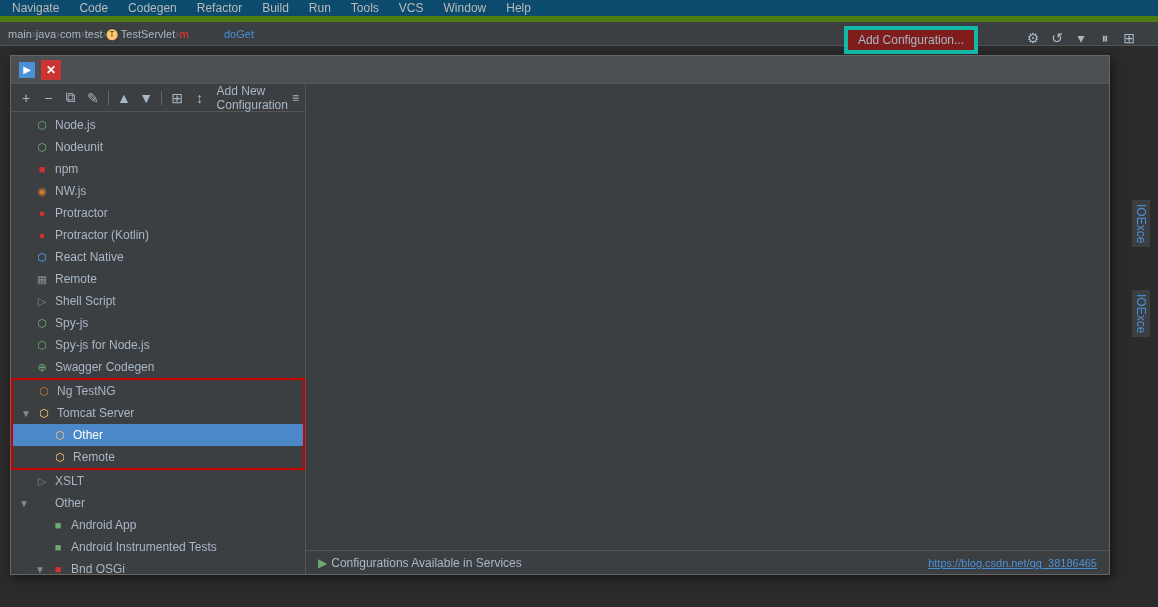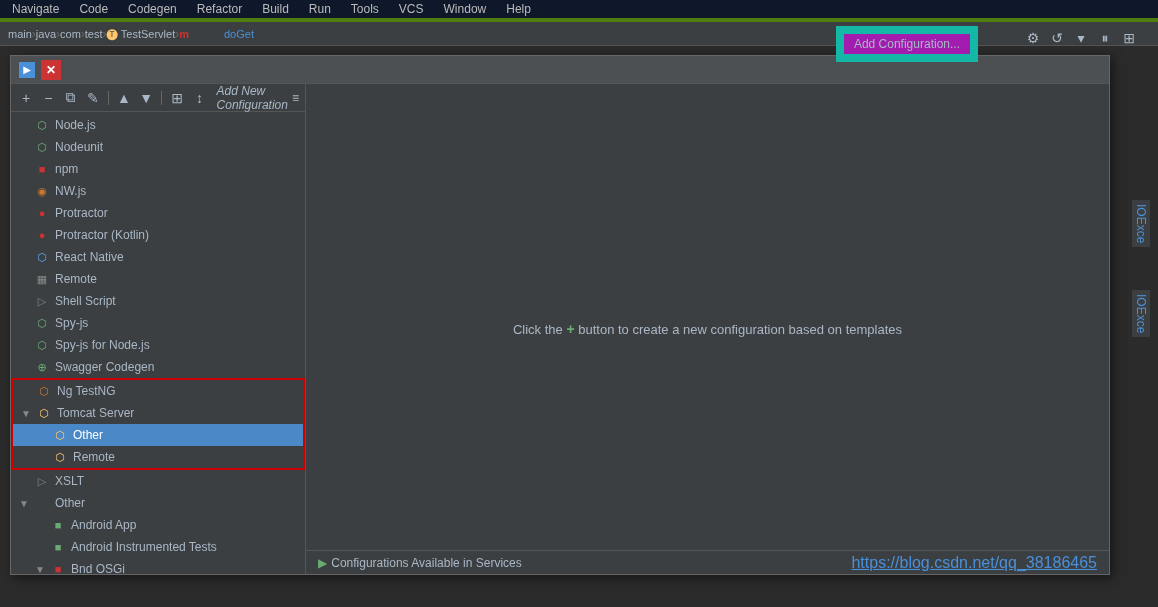--- a/index.html
+++ b/index.html
@@ -9,27 +9,27 @@
       background: #2b2b2b;
       font-family: 'Segoe UI', Arial, sans-serif;
       font-size: 12px;
       color: #a9b7c6;
       overflow: hidden;
       position: relative;
     }
 
     
     .menu-bar {
-      background: #0f172a;
+      background: #0c4a6e;
       height: 22px;
       display: flex;
       align-items: center;
       padding: 0 8px;
       gap: 12px;
-      border-bottom: 4px solid #4d7c0f;
+      border-bottom: 6px solid #4d7c0f;
     }
     .menu-item {
       color: #bbbbbb;
       font-size: 12px;
       cursor: pointer;
       padding: 2px 4px;
     }
 
     
     .breadcrumb-bar {
@@ -45,22 +45,22 @@
       color: #a9b7c6;
       font-size: 11px;
     }
     .breadcrumb-separator { color: #666; }
 
     
     .add-config-btn {
       position: absolute;
       top: 26px;
       right: 180px;
-      background: #a21caf;
-      border: 8px solid #14b8a6;
+      background: #7f1d1d;
+      border: 4px solid #14b8a6;
       color: #a9b7c6;
       padding: 3px 10px;
       font-size: 12px;
       cursor: pointer;
       z-index: 10;
     }
 
     
     .toolbar-icons {
       position: absolute;
@@ -171,21 +171,20 @@
       width: 1px;
       height: 14px;
       background: #666;
       margin: 0 2px;
     }
     .add-new-label {
       color: #a9b7c6;
       font-size: 12px;
       flex: 1;
       padding-left: 4px;
-      font-style: italic;
     }
     .sort-icon {
       color: #a9b7c6;
       font-size: 12px;
       cursor: pointer;
     }
 
     
     .tree-list {
       flex: 1;
@@ -482,28 +481,23 @@
         <div class="tree-item indented">
           <span class="tree-expander">▼</span>
           <span class="item-icon icon-red">■</span>
           <span>Bnd OSGi</span>
         </div>
 
       </div>
     </div>
 
     <div class="right-panel">
-      <div class="hint-text">
-        <span>Click the</span>
-        <span class="hint-plus">+</span>
-        <span>button to create a new configuration based on templates</span>
-      </div>
 
       <div style="position:absolute; bottom:0; left:0; right:0; height:24px; background:#3c3f41; border-top:1px solid #555; display:flex; align-items:center; padding:0 12px; justify-content:space-between;">
         <div style="display:flex;align-items:center;gap:4px;">
           <span style="color:#6aab73;">▶</span>
           <span>Configurations Available in Services</span>
         </div>
-        <div style="color:#4a90d9;font-size:16px;text-decoration:underline;cursor:pointer;">https://blog.csdn.net/qq_38186465</div>
+        <div style="color:#4a90d9;font-size:11px;text-decoration:underline;cursor:pointer;">https://blog.csdn.net/qq_38186465</div>
       </div>
     </div>
   </div>
 </div>
 
 </body></html>

